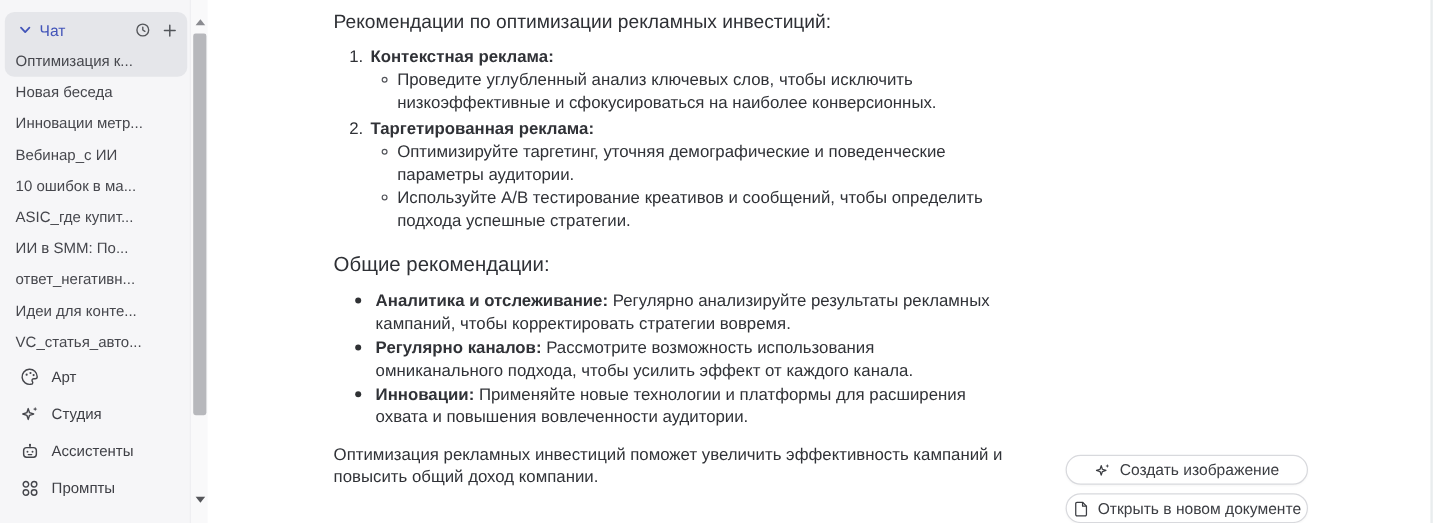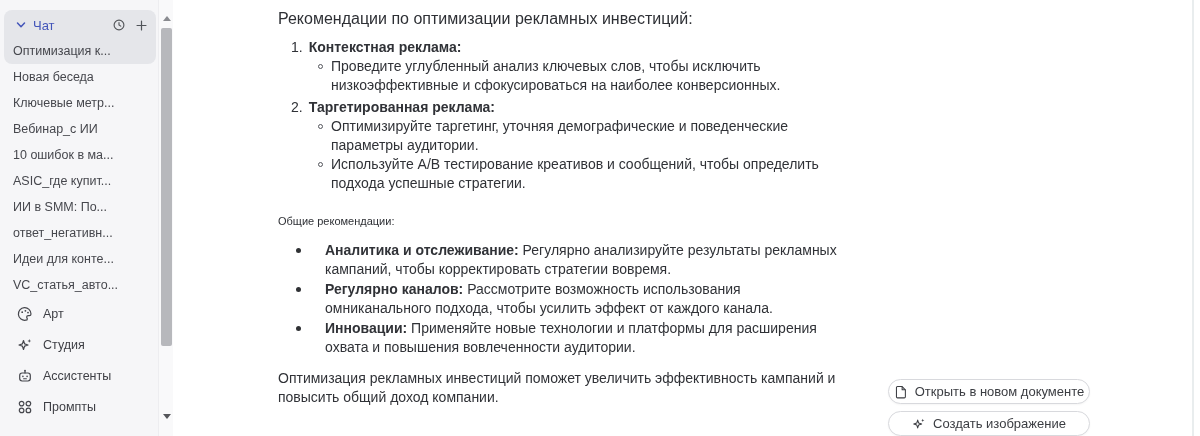--- a/index.html
+++ b/index.html
@@ -40,23 +40,23 @@
   
   .main { position:absolute; left:278px; top:0; width:560px; color:#303237;
     font-size:14px; line-height:19px; }
   .title { font-size:16px; line-height:22px; font-weight:400; margin-top:8px; color:#2e3035; }
   .olist { margin-top:8px; }
   .oli-head { display:flex; gap:6px; padding-left:13px; margin-top:3px; }
   .oli-head b { font-weight:700; }
   .sli { display:flex; gap:8px; padding-left:40px; }
   .sli .dot { flex:0 0 auto; width:5px; height:5px; border:1px solid #54565c;
     border-radius:50%; margin-top:7px; }
-  .subtitle { font-size:11px; line-height:22px; font-weight:400; margin-top:17px; color:#2e3035; }
+  .subtitle { font-size:17px; line-height:22px; font-weight:400; margin-top:17px; color:#2e3035; }
   .blist { margin-top:9px; }
-  .bli { display:flex; gap:24px; padding-left:18px; margin-top:1px; }
+  .bli { display:flex; gap:12px; padding-left:18px; margin-top:1px; }
   .bli .bdot { flex:0 0 auto; width:5px; height:5px; background:#2f3134;
     border-radius:50%; margin-top:7px; }
   .bli b { font-weight:700; }
   .closing { margin-top:12px; }
 
   
   .actions { position:absolute; left:888px; top:379px; display:flex;
     flex-direction:column; gap:7px; }
   .pill-btn { width:202px; height:25px; display:flex; align-items:center;
     justify-content:center; gap:7px; background:#fff; border:1px solid #d8d9dd;
@@ -84,21 +84,21 @@
             <path d="M8 5.2V8l2 1.3" fill="none" stroke="#54565a" stroke-width="1.3" stroke-linecap="round"></path>
           </svg>
           <svg width="13" height="13" viewBox="0 0 16 16">
             <path d="M8 2.5v11M2.5 8h11" fill="none" stroke="#515459" stroke-width="1.5" stroke-linecap="round"></path>
           </svg>
         </span>
       </div>
 
       <div class="chat-item selected">Оптимизация к...</div>
       <div class="chat-item">Новая беседа</div>
-      <div class="chat-item">Ключевые метр...</div>
+      <div class="chat-item">Инновации метр...</div>
       <div class="chat-item">Вебинар_с ИИ</div>
       <div class="chat-item">10 ошибок в ма...</div>
       <div class="chat-item">ASIC_где купит...</div>
       <div class="chat-item">ИИ в SMM: По...</div>
       <div class="chat-item">ответ_негативн...</div>
       <div class="chat-item">Идеи для конте...</div>
       <div class="chat-item">VC_статья_авто...</div>
 
       <div class="nav-item">
         <svg width="16" height="16" viewBox="0 0 16 16">
@@ -188,28 +188,28 @@
         <span><b>Инновации:</b> <span>Применяйте новые технологии и платформы для расширения охвата и повышения вовлеченности аудитории.</span></span>
       </div>
     </div>
 
     <div class="closing">Оптимизация рекламных инвестиций поможет увеличить эффективность кампаний и повысить общий доход компании.</div>
   </div>
 
   <div class="actions">
     <button class="pill-btn">
       <svg width="14" height="14" viewBox="0 0 16 16">
+        <path d="M6.5 3.5l1.1 3.4 3.4 1.1-3.4 1.1-1.1 3.4-1.1-3.4L2 8l3.4-1.1z" fill="none" stroke="#3b3d42" stroke-width="1.2" stroke-linejoin="round"></path>
+        <path d="M12.3 2l.5 1.4 1.4.5-1.4.5-.5 1.4-.5-1.4-1.4-.5 1.4-.5z" fill="#3b3d42"></path>
+      </svg>
+      <span>Создать изображение</span>
+    </button>
+    <button class="pill-btn">
+      <svg width="14" height="14" viewBox="0 0 16 16">
         <path d="M4 1.8h5.3L13 5.5v8a1.2 1.2 0 0 1-1.2 1.2H4A1.2 1.2 0 0 1 2.8 13.5V3A1.2 1.2 0 0 1 4 1.8z" fill="none" stroke="#3b3d42" stroke-width="1.2" stroke-linejoin="round"></path>
         <path d="M9.3 1.8v3.7H13" fill="none" stroke="#3b3d42" stroke-width="1.2" stroke-linejoin="round"></path>
       </svg>
       <span>Открыть в новом документе</span>
     </button>
-    <button class="pill-btn">
-      <svg width="14" height="14" viewBox="0 0 16 16">
-        <path d="M6.5 3.5l1.1 3.4 3.4 1.1-3.4 1.1-1.1 3.4-1.1-3.4L2 8l3.4-1.1z" fill="none" stroke="#3b3d42" stroke-width="1.2" stroke-linejoin="round"></path>
-        <path d="M12.3 2l.5 1.4 1.4.5-1.4.5-.5 1.4-.5-1.4-1.4-.5 1.4-.5z" fill="#3b3d42"></path>
-      </svg>
-      <span>Создать изображение</span>
-    </button>
   </div>
 
   <div class="right-edge"></div>
 </div>
 
 </body></html>

